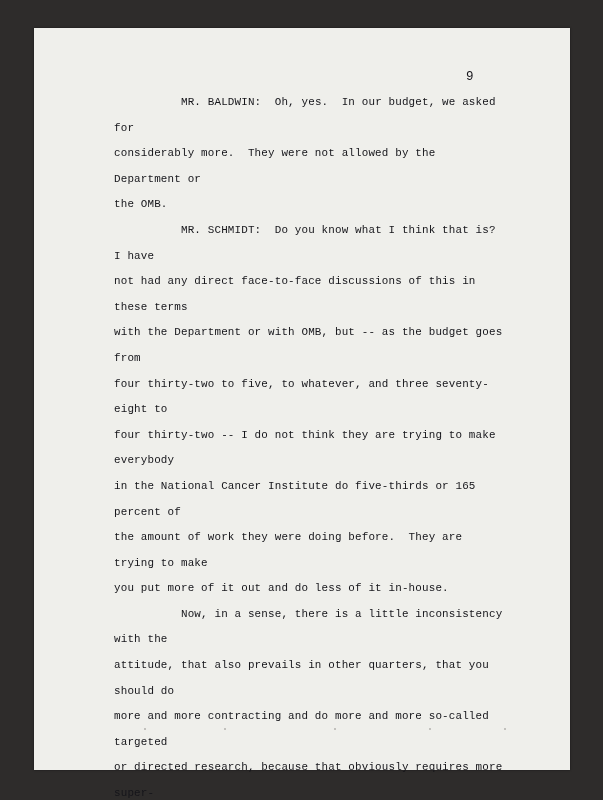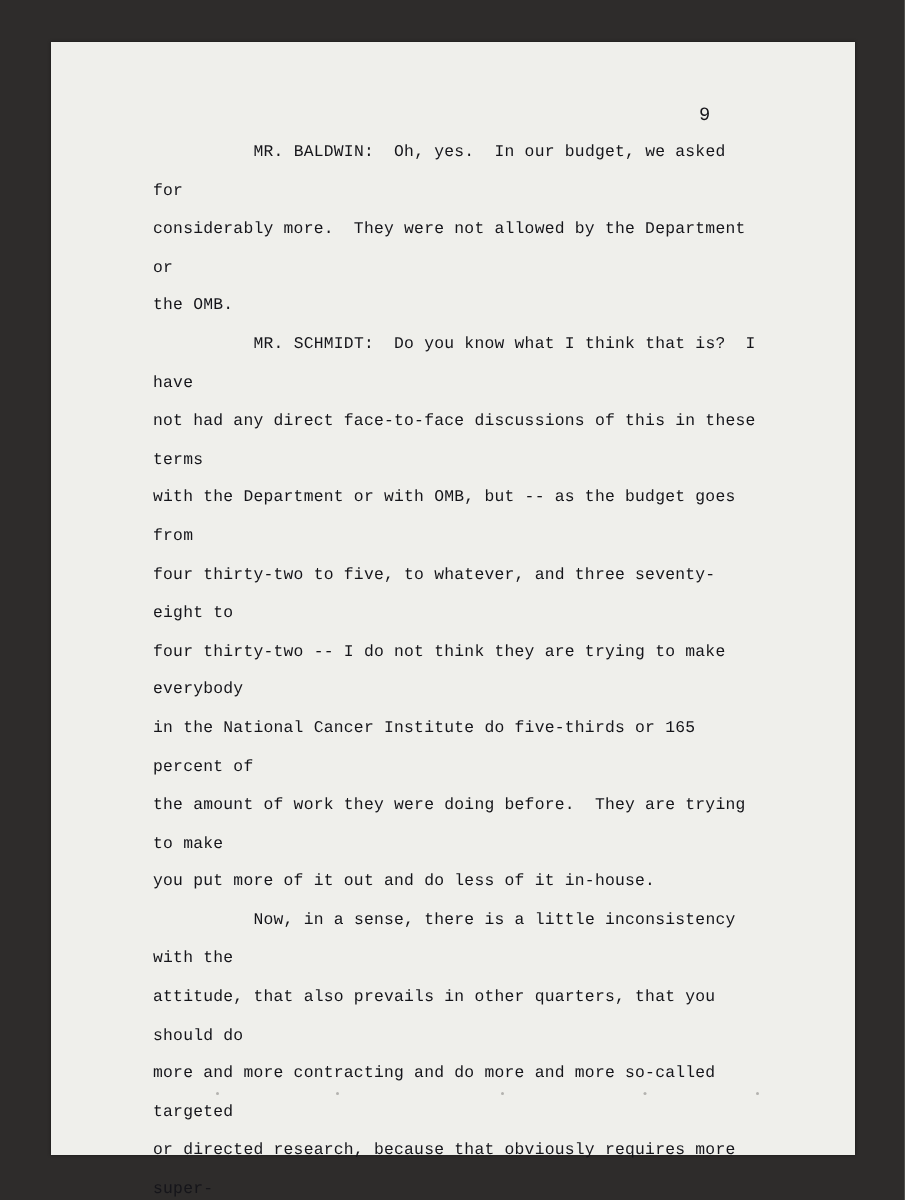--- a/index.html
+++ b/index.html
@@ -45,21 +45,21 @@
     position: absolute;
     left: 68px;
     top: 62px;
     width: 404px;
     font-size: 10.9px;
     line-height: 25.6px;
     color: #15151a;
     letter-spacing: 0.16px;
   }
   .para {
-    margin: 0 0 0 0;
+    margin: 0 0 0 12px;
     white-space: pre-wrap;
     text-indent: 0;
   }
   .para + .para {
     margin-top: 0;
   }
   
   .speckle {
     position: absolute;
     width: 3px;

